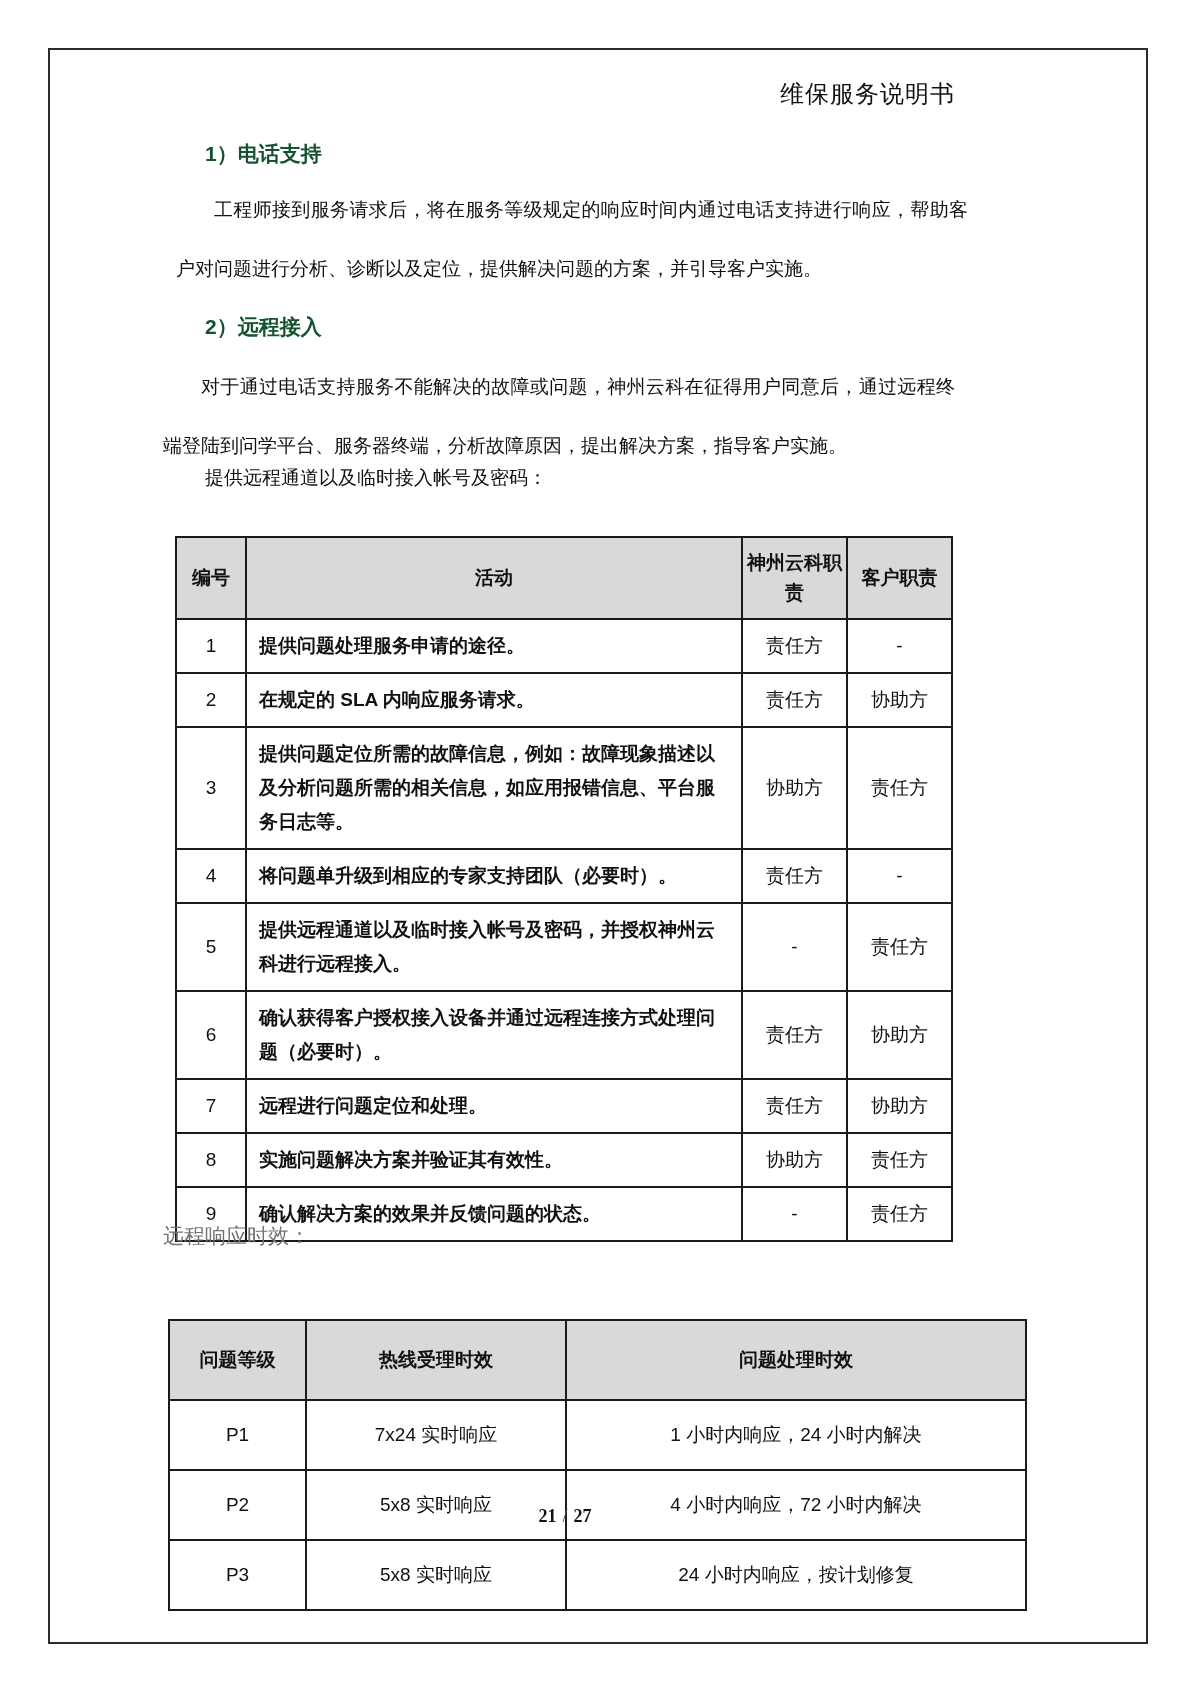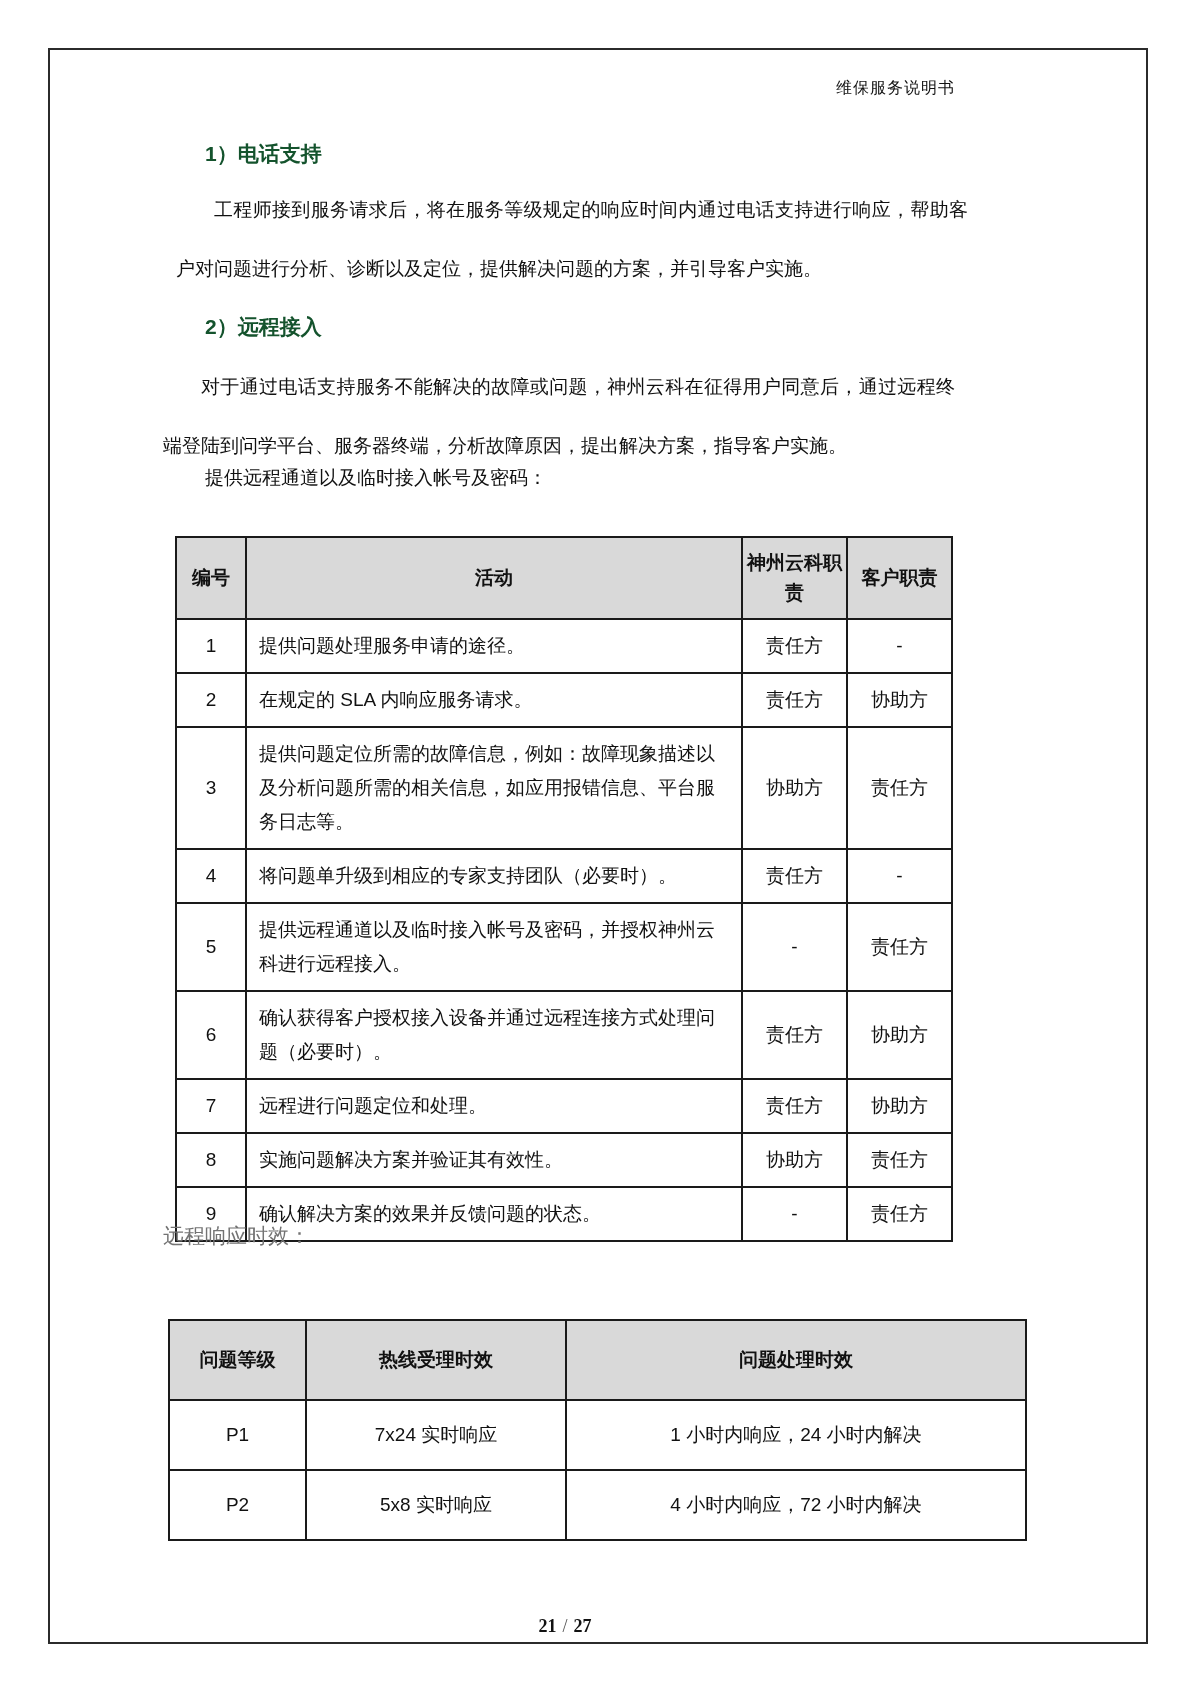--- a/index.html
+++ b/index.html
@@ -20,21 +20,21 @@
     height: 1596px;
     border: 2px solid #2b2b2b;
     background: #ffffff;
     box-sizing: border-box;
   }
   .doc-header {
     position: absolute;
     top: 78px;
     right: 245px;
     font-family: Liberation Mono, monospace;
-    font-size: 16px;
+    font-size: 24px;
     letter-spacing: 1px;
     color: #111;
   }
   .heading {
     position: absolute;
     left: 205px;
     font-size: 21px;
     font-weight: bold;
     color: #14532d;
   }
@@ -84,21 +84,21 @@
   }
   .resp-table th { padding: 10px 4px; line-height: 30px; }
   .resp-table td { padding: 9px 6px; line-height: 34px; }
   .resp-table .col-id    { width: 70px; }
   .resp-table .col-act   { width: 496px; }
   .resp-table .col-szyk  { width: 105px; }
   .resp-table .col-cust  { width: 105px; }
   .resp-table td.c-id,
   .resp-table td.c-szyk,
   .resp-table td.c-cust { text-align: center; }
-  .resp-table td.c-act  { text-align: left; padding-left: 12px; padding-right: 10px; }
+  .resp-table td.c-act  { text-align: left; padding-left: 12px; padding-right: 10px; font-weight: bold; }
   .time-label {
     position: absolute;
     left: 163px;
     top: 1222px;
     font-size: 21px;
     color: #737373;
   }
   .time-table {
     position: absolute;
     left: 168px;
@@ -106,21 +106,21 @@
     width: 857px;
   }
   .time-table th { padding: 26px 6px; line-height: 26px; }
   .time-table td { padding: 21px 6px; line-height: 26px; text-align: center; }
   .time-table .col-level { width: 137px; }
   .time-table .col-hot   { width: 260px; }
   .time-table .col-proc  { width: 460px; }
   .page-footer {
     position: absolute;
     left: 0;
-    top: 1616px;
+    top: 1506px;
     width: 1130px;
     text-align: center;
     font-family: "Liberation Serif", serif;
     font-size: 18px;
     color: #111;
   }
   .page-footer .num { font-weight: bold; }
   .page-footer .sep { color: #555; padding: 0 6px; font-weight: normal; }
 </style>
 </head>
@@ -244,18 +244,23 @@
         <td>7x24 实时响应</td>
         <td>1 小时内响应，24 小时内解决</td>
       </tr>
 
       <tr>
         <td>P2</td>
         <td>5x8 实时响应</td>
         <td>4 小时内响应，72 小时内解决</td>
       </tr>
 
+      <tr>
+        <td>P3</td>
+        <td>5x8 实时响应</td>
+        <td>24 小时内响应，按计划修复</td>
+      </tr>
     </tbody>
 </table>
 
 <div class="page-footer">
   <span class="num">21</span><span class="sep">/</span><span class="num">27</span>
 </div>
 
 </body></html>

